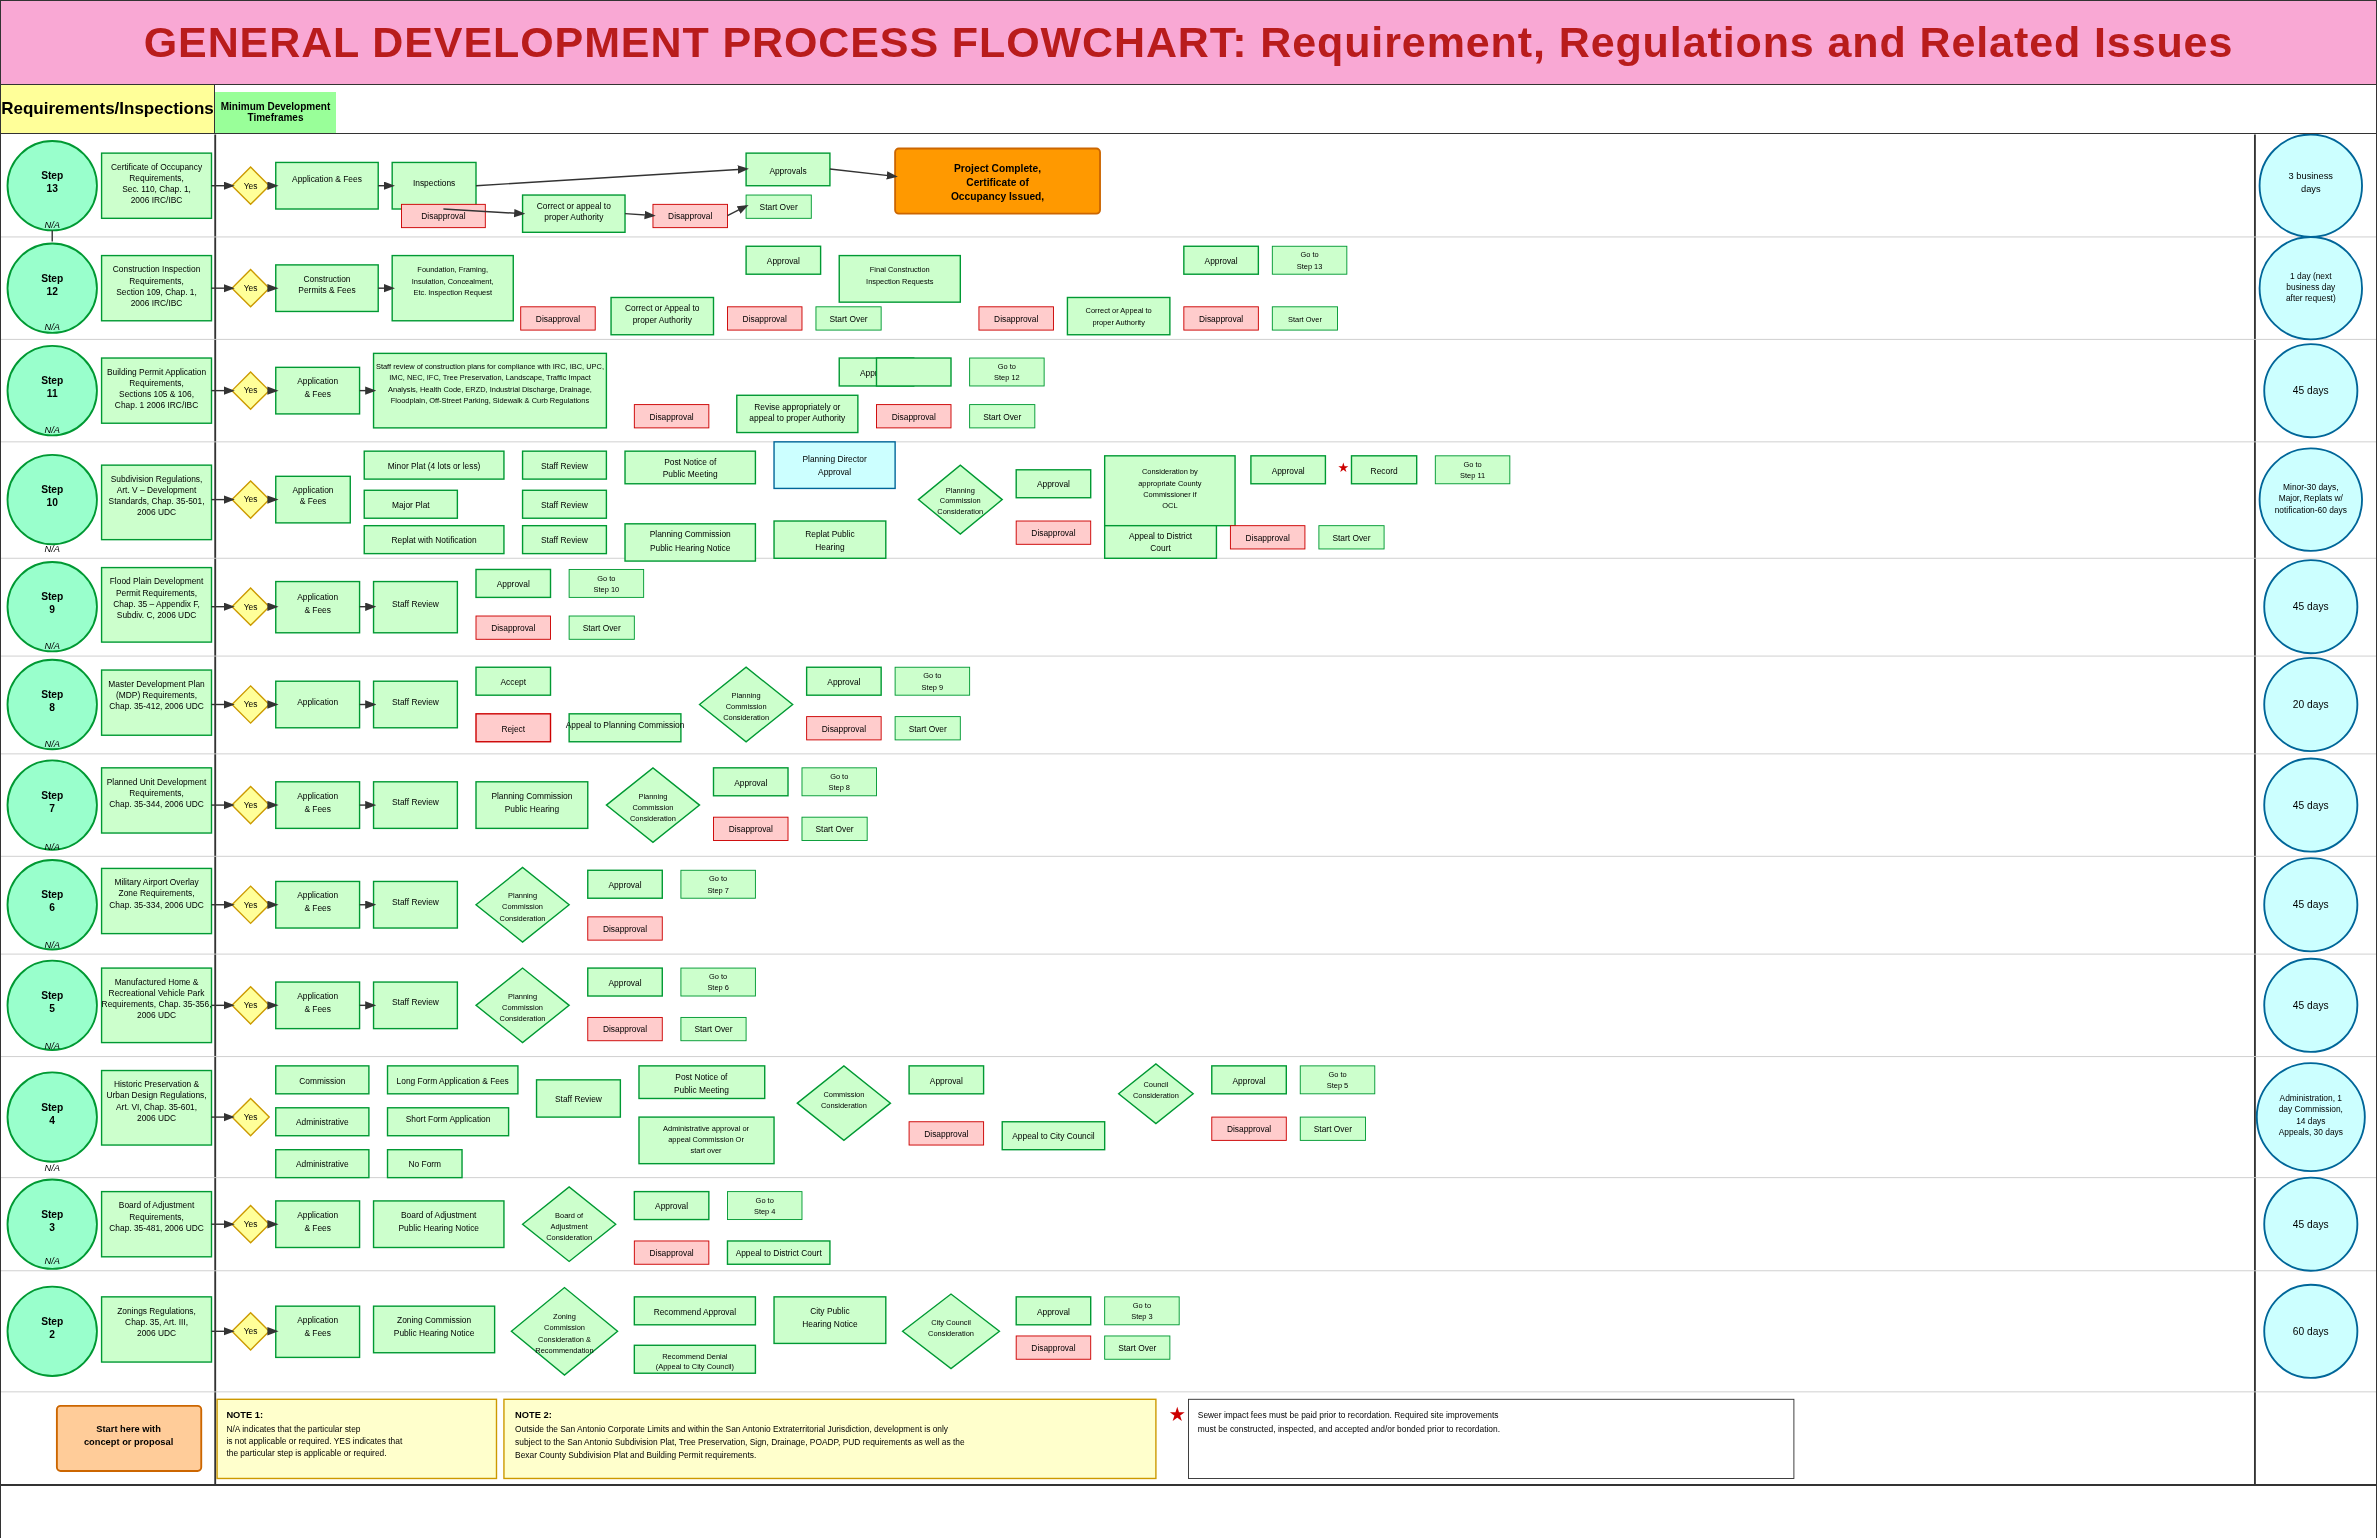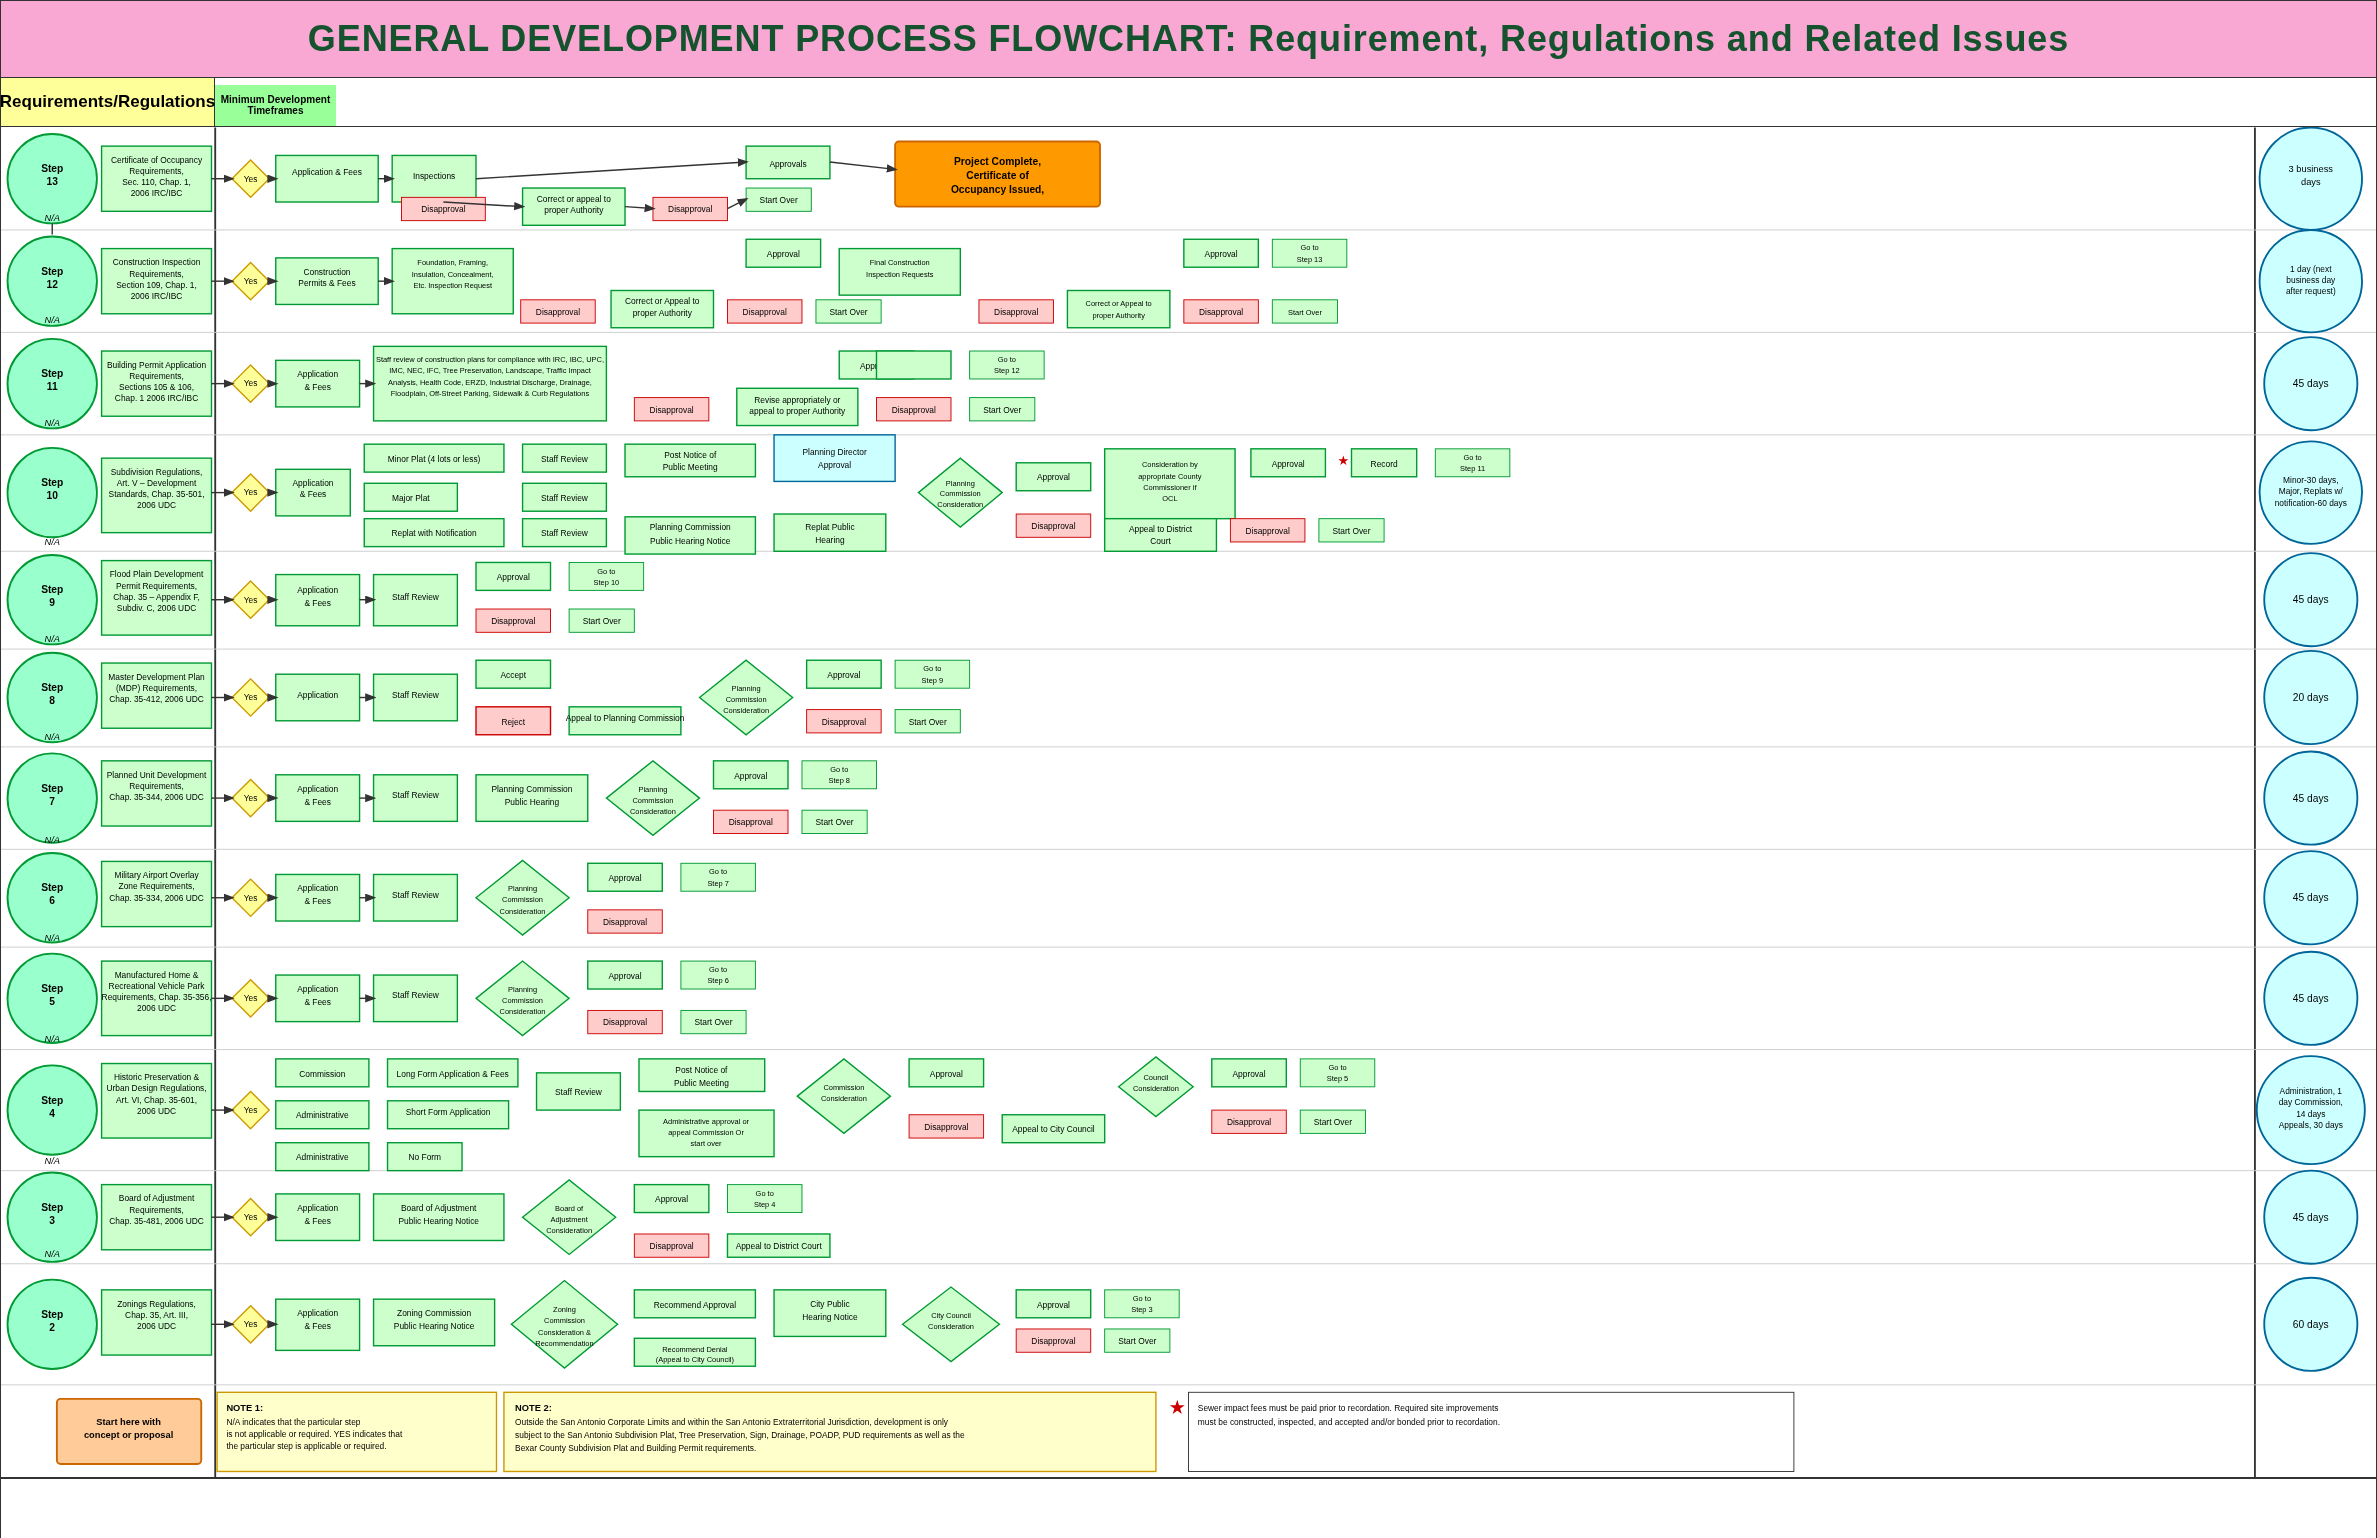--- a/index.html
+++ b/index.html
@@ -15,23 +15,23 @@
       background: #fff;
       border: 1.9px solid #333;
     }
     .title-bar {
       background: #f9a8d4;
       text-align: center;
       padding: 17px 9.3px;
       border-bottom: 1.9px solid #333;
     }
     .title-bar h1 {
-      font-size: 36px;
+      font-size: 43px;
       font-weight: bold;
-      color: #14532d;
+      color: #b91c1c;
       letter-spacing: 0.9px;
     }
     .header-row {
       display: flex;
       background: #fff;
       border-bottom: 1.9px solid #333;
     }
     .col-req {
       width: 214px;
       min-width: 214px;
@@ -72,21 +72,21 @@
 <body>
 
 <div class="main-container">
 
   <div class="title-bar">
     <h1>GENERAL DEVELOPMENT PROCESS FLOWCHART:  Requirement, Regulations and Related Issues</h1>
   </div>
 
   <div class="header-row">
     <div class="col-req">
-      <span>Requirements/Regulations</span>
+      <span>Requirements/Inspections</span>
     </div>
     <div class="col-time">
       <span>Minimum Development Timeframes</span>
     </div>
   </div>
 
   <div style="display:flex; width:100%;">
     <svg width="2377" height="1426" viewBox="0 0 2550 1530" xmlns="http://www.w3.org/2000/svg" style="display:block; background:#fff;">
 
       <line x1="230" y1="0" x2="230" y2="1450" stroke="#333" stroke-width="2"></line>

